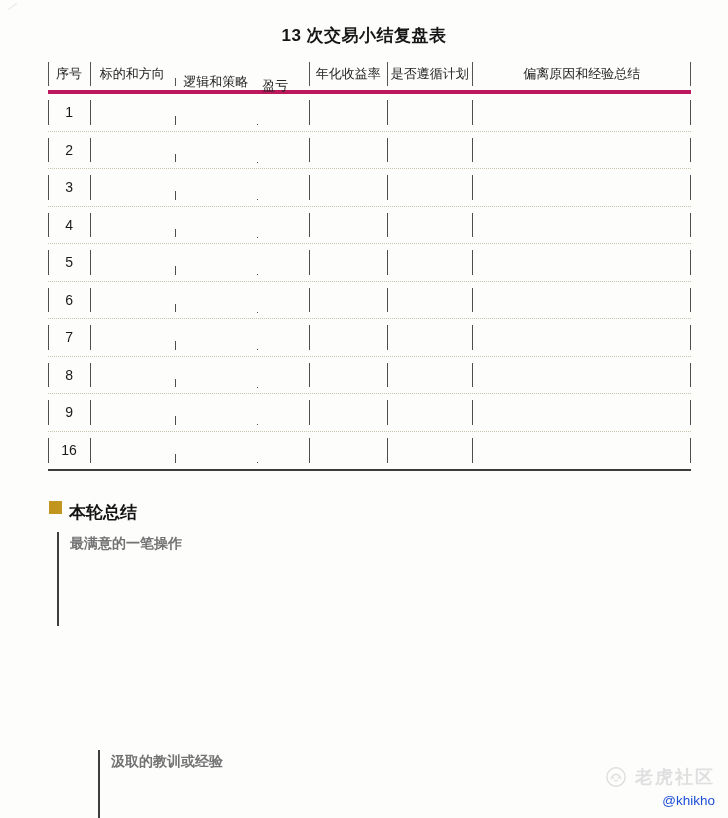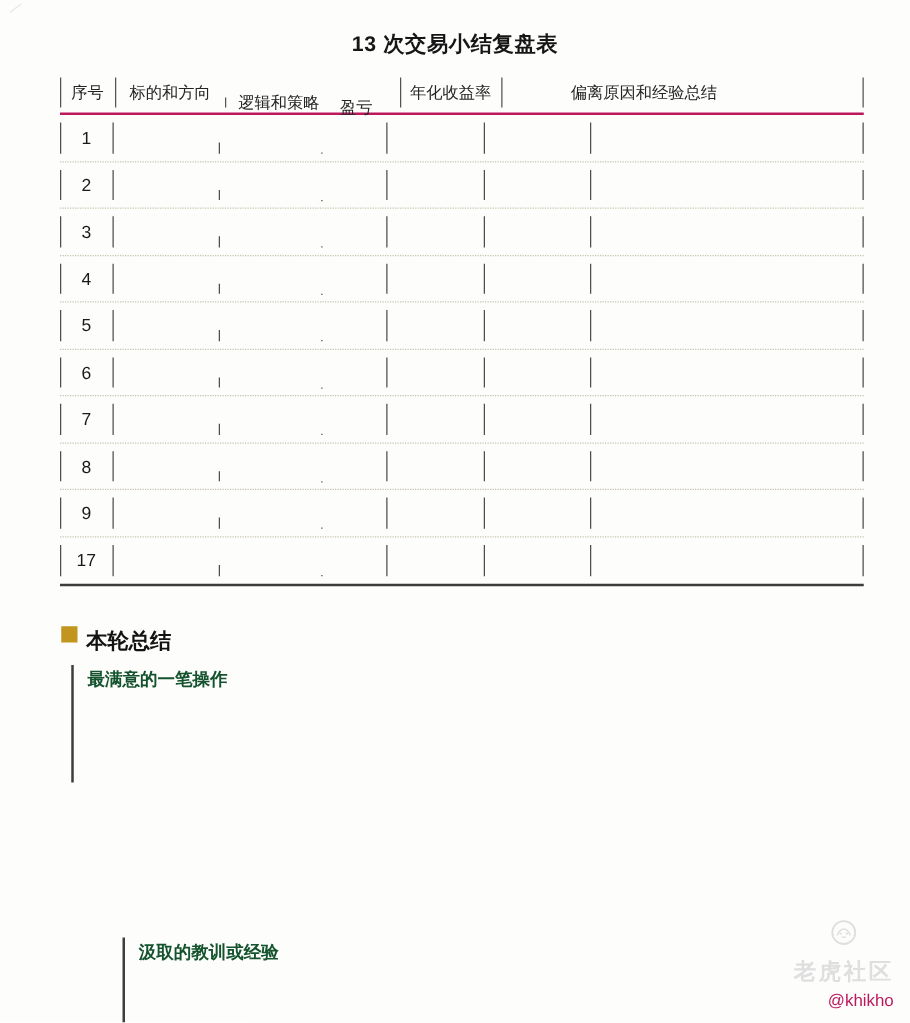--- a/index.html
+++ b/index.html
@@ -35,21 +35,21 @@
   }
 
   
   .review-table {
     position: absolute; left: 48px; top: 58px;
     width: 643px;
   }
   .thead {
     display: flex;
     height: 32px;
-    border-bottom: 2px solid #be185d;
+    border-bottom: 4px solid #be185d;
     position: relative;
   }
   .hcell {
     position: relative;
     display: flex; align-items: center; justify-content: center;
     font-size: 13px; color: #242424;
     box-sizing: border-box;
     white-space: nowrap;
   }
   .hcell::before {
@@ -111,58 +111,59 @@
     position: absolute; left: 57px;
     border-left: 2px solid #3e3e3c;
     padding-left: 11px;
     box-sizing: border-box;
   }
   .subsection.s1 { top: 532px; height: 94px; }
   .subsection.s2 { top: 646px; height: 94px; }
   .subsection.s3 { top: 750px; height: 68px; margin-left: 41px; }
   .subsection-label {
     padding-top: 3px;
-    font-size: 14px; font-weight: bold; color: #14532d;
+    font-size: 14px; font-weight: bold; color: #737373;
     white-space: nowrap;
   }
 
   
   .watermark {
     position: absolute; right: 13px; bottom: 10px;
     color: #dfdfdf;
     text-align: right;
   }
   .wm-row {
-    display: flex; align-items: center; justify-content: flex-end; gap: 8px; flex-direction: column;
+    display: flex; align-items: center; justify-content: flex-end; gap: 8px;
   }
   .wm-logo { width: 22px; height: 22px; flex: 0 0 auto; }
   .wm-brand {
     font-size: 18px; letter-spacing: 2px; color: #dfdfdf; font-weight: bold;
   }
   .wm-handle {
     margin-top: 4px;
-    font-size: 13.5px; color: #be185d;
+    font-size: 13.5px; color: #1d4ed8;
   }
 </style>
 </head>
 <body>
 
 <div class="page">
 
   <div class="scan-artifact"></div>
 
   <h1 class="title">13 次交易小结复盘表</h1>
 
   <div class="review-table">
     <div class="thead">
       <div class="hcell c0">序号</div>
       <div class="hcell c1">标的和方向</div>
       <div class="hcell c2">逻辑和策略</div>
       <div class="hcell c3">盈亏</div>
       <div class="hcell c4">年化收益率</div>
+      <div class="hcell c5">是否遵循计划</div>
       <div class="hcell c6">偏离原因和经验总结</div>
     </div>
     <div class="tbody">
 
       <div class="trow">
         <div class="cell c0 num">1</div>
         <div class="cell c1"></div>
         <div class="cell c2"></div>
         <div class="cell c3"></div>
         <div class="cell c4"></div>
@@ -244,21 +245,21 @@
         <div class="cell c0 num">9</div>
         <div class="cell c1"></div>
         <div class="cell c2"></div>
         <div class="cell c3"></div>
         <div class="cell c4"></div>
         <div class="cell c5"></div>
         <div class="cell c6"></div>
       </div>
 
       <div class="trow">
-        <div class="cell c0 num">17</div>
+        <div class="cell c0 num">16</div>
         <div class="cell c1"></div>
         <div class="cell c2"></div>
         <div class="cell c3"></div>
         <div class="cell c4"></div>
         <div class="cell c5"></div>
         <div class="cell c6"></div>
       </div>
 
     </div>
   </div>

